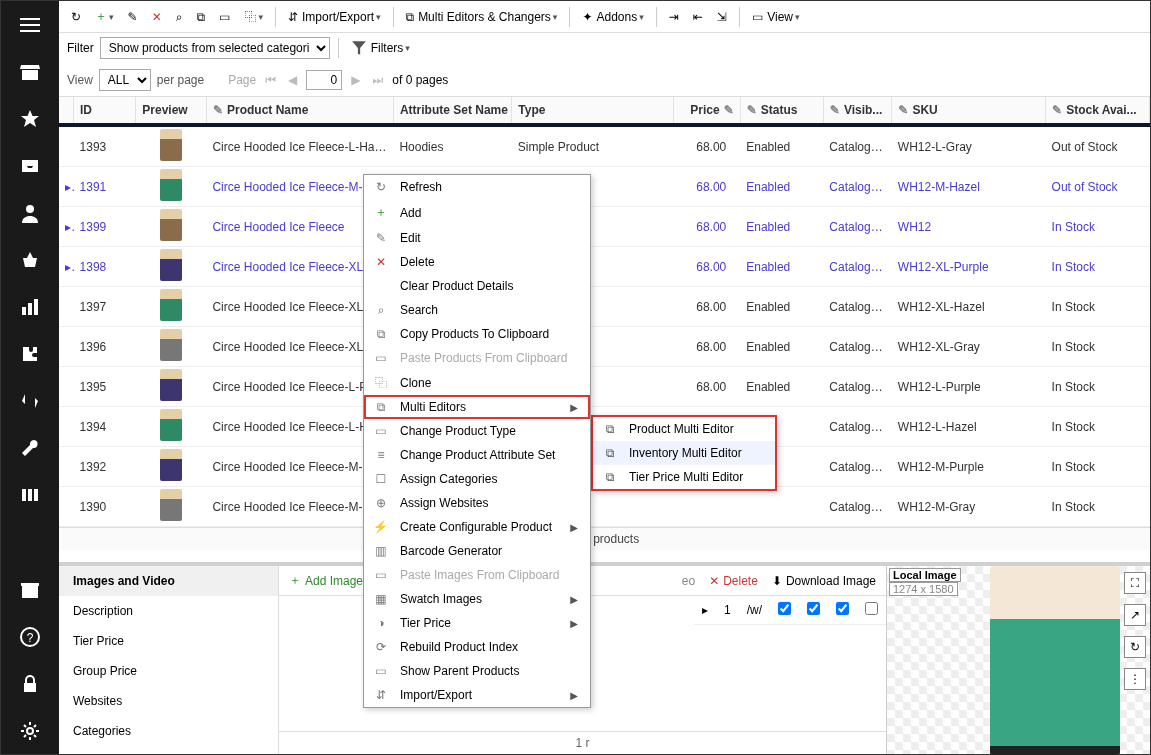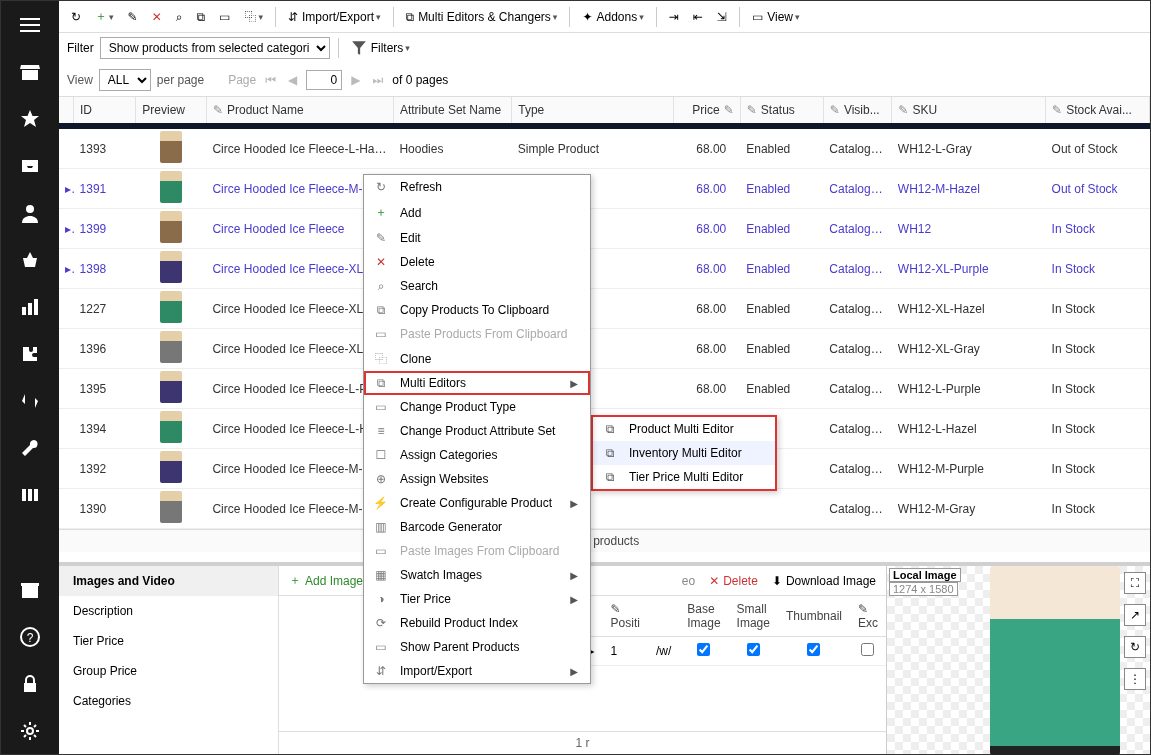--- a/index.html
+++ b/index.html
@@ -15,21 +15,21 @@
 .tbtn svg { width: 16px; height: 16px; }
 .tbtn .car { font-size: 9px; color: #555; margin-left: -2px; }
 .divider { width: 1px; height: 20px; background: #ccc; margin: 0 2px; }
 .filterbar { display: flex; align-items: center; gap: 6px; padding: 4px 8px; height: 30px; }
 .filterbar select, .pager select, .pager input { border: 1px solid #aaa; padding: 2px 4px; font-size: 12px; background: #fff; }
 .pager { display: flex; align-items: center; gap: 6px; padding: 4px 8px; height: 34px; border-bottom: 1px solid #ddd; color: #555;}
 .pager .pgbtn { color: #bbb; cursor: pointer; padding: 0 3px;}
 .pager input { width: 36px; text-align: right; }
 .grid-wrap { flex: 1; overflow: hidden; position: relative; }
 table.grid { width: 100%; border-collapse: collapse; table-layout: fixed; }
-table.grid th { text-align: left; padding: 6px 6px; border-right: 1px solid #e2e2e2; border-bottom: 6px solid #0f172a; font-weight: normal; color: #333; background: #fafafa; white-space: nowrap; overflow: hidden; }
+table.grid th { text-align: left; padding: 6px 6px; border-right: 1px solid #e2e2e2; border-bottom: 4px solid #0f172a; font-weight: bold; color: #333; background: #fafafa; white-space: nowrap; overflow: hidden; }
 table.grid td { padding: 0 6px; height: 39px; border-bottom: 1px solid #eee; border-right: 0; color: #333; white-space: nowrap; overflow: hidden; text-overflow: ellipsis;}
 table.grid tr.sel td { color: #4a3acb; }
 table.grid td.price { text-align: right; padding-right: 14px;}
 .preview { width: 22px; height: 32px; background: linear-gradient(#e5cfa8 0 30%, #2e8a65 30% 100%); border-radius: 2px; margin: 2px auto; display:inline-block;}
 .preview.p2 { background: linear-gradient(#e5cfa8 0 30%, #3c3570 30% 100%);}
 .preview.p3 { background: linear-gradient(#e5cfa8 0 30%, #777 30% 100%);}
 .preview.p4 { background: linear-gradient(#e5cfa8 0 30%, #8a6b4a 30% 100%);}
 .footer-count { position:absolute; bottom:0; left:0; right:0; text-align:center; padding: 4px 0; color:#444; border-top:1px solid #ddd; background:#fafafa;}
 .ctx-menu { position: absolute; background: #fff; border: 1px solid #999; box-shadow: 2px 2px 6px rgba(0,0,0,.2); z-index: 100; min-width: 228px; }
 .ctx-item { display: flex; align-items: center; gap: 10px; padding: 5px 12px 5px 8px; cursor: pointer; }
@@ -313,21 +313,21 @@
               <td></td>
               <td></td>
               <td class="price">68.00</td>
               <td>Enabled</td>
               <td>Catalog, S...</td>
               <td>WH12-XL-Purple</td>
               <td>In Stock</td>
             </tr>
             <tr>
               <td></td>
-              <td>1227</td>
+              <td>1397</td>
               <td style="text-align:center"><span class="preview "></span></td>
               <td>Circe Hooded Ice Fleece-XL-H</td>
               <td></td>
               <td></td>
               <td class="price">68.00</td>
               <td>Enabled</td>
               <td>Catalog, S...</td>
               <td>WH12-XL-Hazel</td>
               <td>In Stock</td>
             </tr>
@@ -400,20 +400,21 @@
       </table>
       <div class="footer-count" style="position:relative">182 products</div>
     </div>
 
     <div class="bottom-panels">
       <div class="btabs" id="btabs">
           <div class="btab active">Images and Video</div>
           <div class="btab">Description</div>
           <div class="btab">Tier Price</div>
           <div class="btab">Group Price</div>
+          <div class="btab">Websites</div>
           <div class="btab">Categories</div>
         </div>
       <div class="bpanel">
         <div class="bpanel-tb">
           <span class="link add">＋ <span>Add Image</span></span>
           <span style="color:#888">-</span>
           <span style="flex:1"></span>
           <span style="color:#888">eo</span>
           <span class="link del">✕ <span>Delete</span></span>
           <span class="link">⬇ <span>Download Image</span></span>
@@ -422,29 +423,20 @@
           <colgroup>
               <col style="width:14px">
               <col style="width:70px">
               <col style="width:250px">
               <col style="width:90px">
               <col style="width:90px">
               <col style="width:90px">
               <col style="width:40px">
             </colgroup>
           <tbody>
-              <tr>
-            <th></th>
-            <th>✎ <span>Positi</span></th>
-            <th></th>
-            <th>Base Image</th>
-            <th>Small Image</th>
-            <th>Thumbnail</th>
-            <th>✎ <span>Exc</span></th>
-          </tr>
           <tr>
             <td>▸</td>
             <td>1</td>
             <td>/w/</td>
             <td style="text-align:center"><input type="checkbox" checked="" style=""></td>
             <td style="text-align:center"><input type="checkbox" checked="" style=""></td>
             <td style="text-align:center"><input type="checkbox" checked="" style=""></td>
             <td style="text-align:center"><input type="checkbox" style=""></td>
           </tr>
         </tbody>
@@ -476,20 +468,24 @@
         </div>
         <div class="ctx-item">
           <span class="ic" style="color:#777">✎</span>
           <span>Edit</span>
         </div>
         <div class="ctx-item">
           <span class="ic" style="color:#c33">✕</span>
           <span>Delete</span>
         </div>
         <div class="ctx-item">
+          <span class="ic" style="color:#777"></span>
+          <span>Clear Product Details</span>
+        </div>
+        <div class="ctx-item">
           <span class="ic" style="color:#777">⌕</span>
           <span><span class="underline-first">Search</span></span>
         </div>
         <div class="ctx-item">
           <span class="ic" style="color:#777">⧉</span>
           <span>Copy Products To Clipboard</span>
         </div>
         <div class="ctx-item disabled">
           <span class="ic" style="color:#777">▭</span>
           <span>Paste Products From Clipboard</span>

